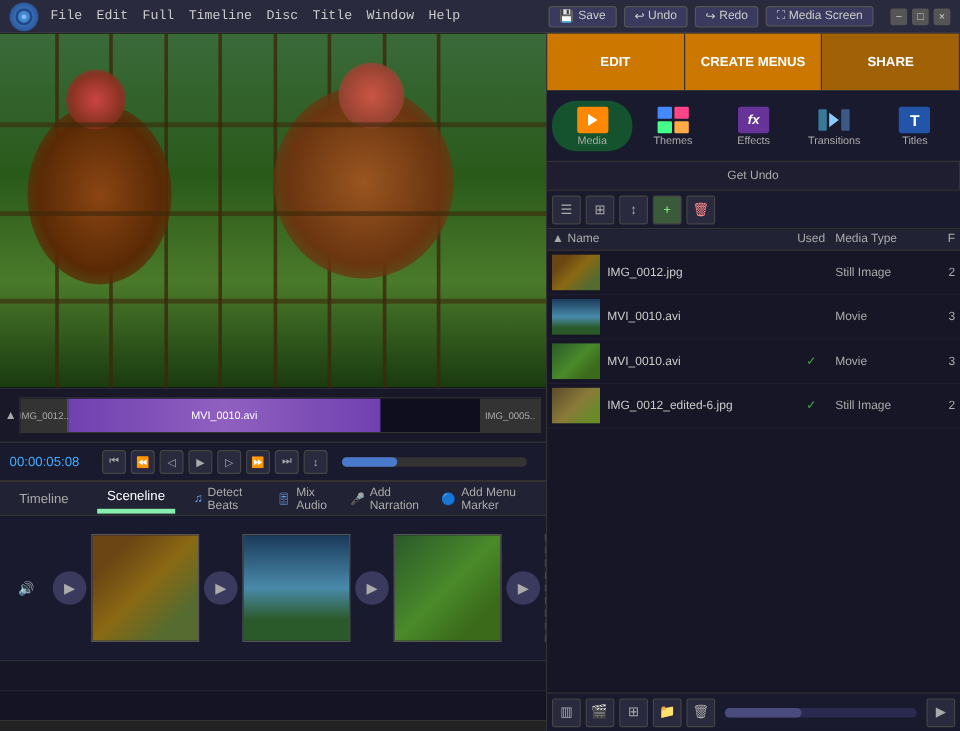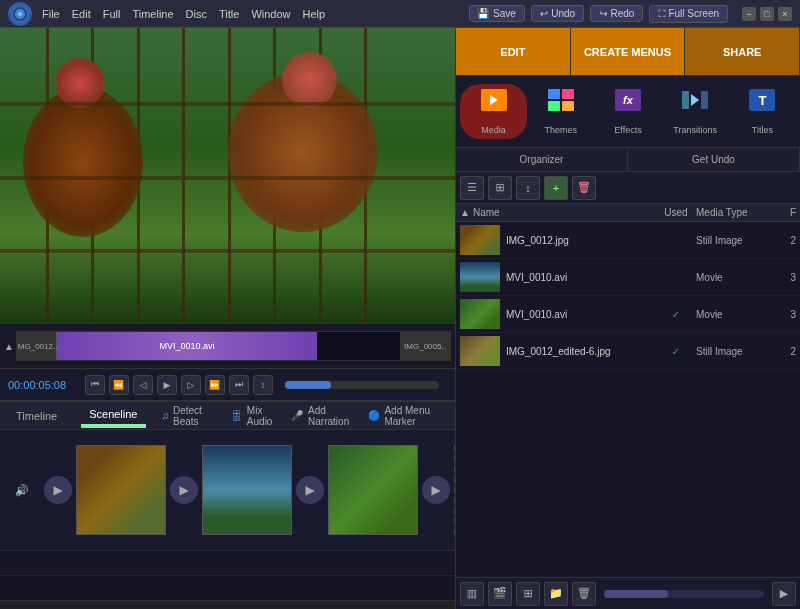--- a/index.html
+++ b/index.html
@@ -2,21 +2,21 @@
 <html><head>
   <meta charset="utf-8">
   <style>
     * { box-sizing: border-box; margin: 0; padding: 0; }
     body { width: 800px; height: 609px; background: #1a1a2e; font-family: Arial, sans-serif; font-size: 11px; color: #ccc; overflow: hidden; }
 
     
     .menu-bar { background: #2a2a3e; height: 28px; display: flex; align-items: center; padding: 0 8px; border-bottom: 1px solid #444; }
     .app-logo { width: 24px; height: 24px; background: radial-gradient(circle, #4488cc, #224488); border-radius: 50%; margin-right: 10px; display: flex; align-items: center; justify-content: center; color: white; font-size: 10px; }
     .menu-items { display: flex; gap: 12px; color: #ccc; font-size: 11px; }
-    .menu-items span { cursor: pointer; }
+    .menu-items span { cursor: pointer; font-family: Liberation Mono, monospace; }
     .toolbar-right { margin-left: auto; display: flex; align-items: center; gap: 6px; }
     .toolbar-btn { background: #3a3a5e; border: 1px solid #555; border-radius: 3px; color: #ccc; padding: 2px 8px; font-size: 10px; cursor: pointer; display: flex; align-items: center; gap: 3px; }
     .window-controls { display: flex; gap: 4px; margin-left: 8px; }
     .win-btn { width: 14px; height: 14px; border-radius: 2px; background: #555; cursor: pointer; font-size: 9px; display: flex; align-items: center; justify-content: center; color: #ccc; }
 
     
     .main-layout { display: flex; height: 581px; }
 
     
     .left-panel { width: 455px; display: flex; flex-direction: column; background: #1e1e30; }
@@ -58,22 +58,22 @@
 
     
     .top-tabs { height: 48px; display: flex; border-bottom: 1px solid #333; }
     .top-tab { flex: 1; display: flex; align-items: center; justify-content: center; font-size: 11px; font-weight: bold; cursor: pointer; border-right: 1px solid #333; }
     .top-tab.edit { background: #cc7700; color: white; }
     .top-tab.menus { background: #cc7700; color: white; justify-content: center; }
     .top-tab.share { background: #a16207; color: white; }
 
     
     .tool-icons { display: flex; padding: 8px 4px; border-bottom: 1px solid #333; background: #1a1a2e; }
-    .tool-icon { flex: 1; display: flex; flex-direction: column; align-items: center; gap: 13px; cursor: pointer; padding: 4px 2px; border-radius: 3px; }
-    .tool-icon.active { background: #7f1d1d; border-radius: 20px; }
+    .tool-icon { flex: 1; display: flex; flex-direction: column; align-items: center; gap: 0; cursor: pointer; padding: 4px 2px; border-radius: 3px; }
+    .tool-icon.active { background: #14532d; border-radius: 20px; }
     .tool-icon-shape { width: 28px; height: 24px; display: flex; align-items: center; justify-content: center; }
     .tool-icon-label { font-size: 9px; color: #aaa; text-align: center; }
 
     
     .sub-tabs { display: flex; border-bottom: 1px solid #333; }
     .sub-tab { flex: 1; text-align: center; padding: 6px; font-size: 10px; cursor: pointer; color: #aaa; border-right: 1px solid #333; }
     .sub-tab.active { color: white; background: #252540; }
 
     
     .media-toolbar { height: 32px; display: flex; align-items: center; padding: 0 4px; background: #1a1a2e; border-bottom: 1px solid #333; gap: 4px; }
@@ -133,21 +133,21 @@
     <div class="toolbar-btn">
       <span>↩</span>
       <span>Undo</span>
     </div>
     <div class="toolbar-btn">
       <span>↪</span>
       <span>Redo</span>
     </div>
     <div class="toolbar-btn">
       <span>⛶</span>
-      <span>Full Screen</span>
+      <span>Media Screen</span>
     </div>
     <div class="window-controls">
       <div class="win-btn">−</div>
       <div class="win-btn">□</div>
       <div class="win-btn">×</div>
     </div>
   </div>
 </div>
 
 <div class="main-layout">
@@ -328,21 +328,20 @@
 
       <div class="tool-icon">
         <div class="tool-icon-shape">
           <div style="width:26px;height:22px;background:#2255aa;border-radius:2px;display:flex;align-items:center;justify-content:center;color:white;font-size:13px;font-weight:bold;">T</div>
         </div>
         <div class="tool-icon-label">Titles</div>
       </div>
     </div>
 
     <div class="sub-tabs">
-      <div class="sub-tab">Organizer</div>
       <div class="sub-tab">Get Undo</div>
     </div>
 
     <div class="media-toolbar">
       <div class="media-tool-btn">☰</div>
       <div class="media-tool-btn">⊞</div>
       <div class="media-tool-btn">↕</div>
       <div class="media-tool-btn" style="background:#3a5a3a;color:#8f8;">+</div>
       <div class="media-tool-btn" style="color:#f88;">🗑</div>
     </div>

